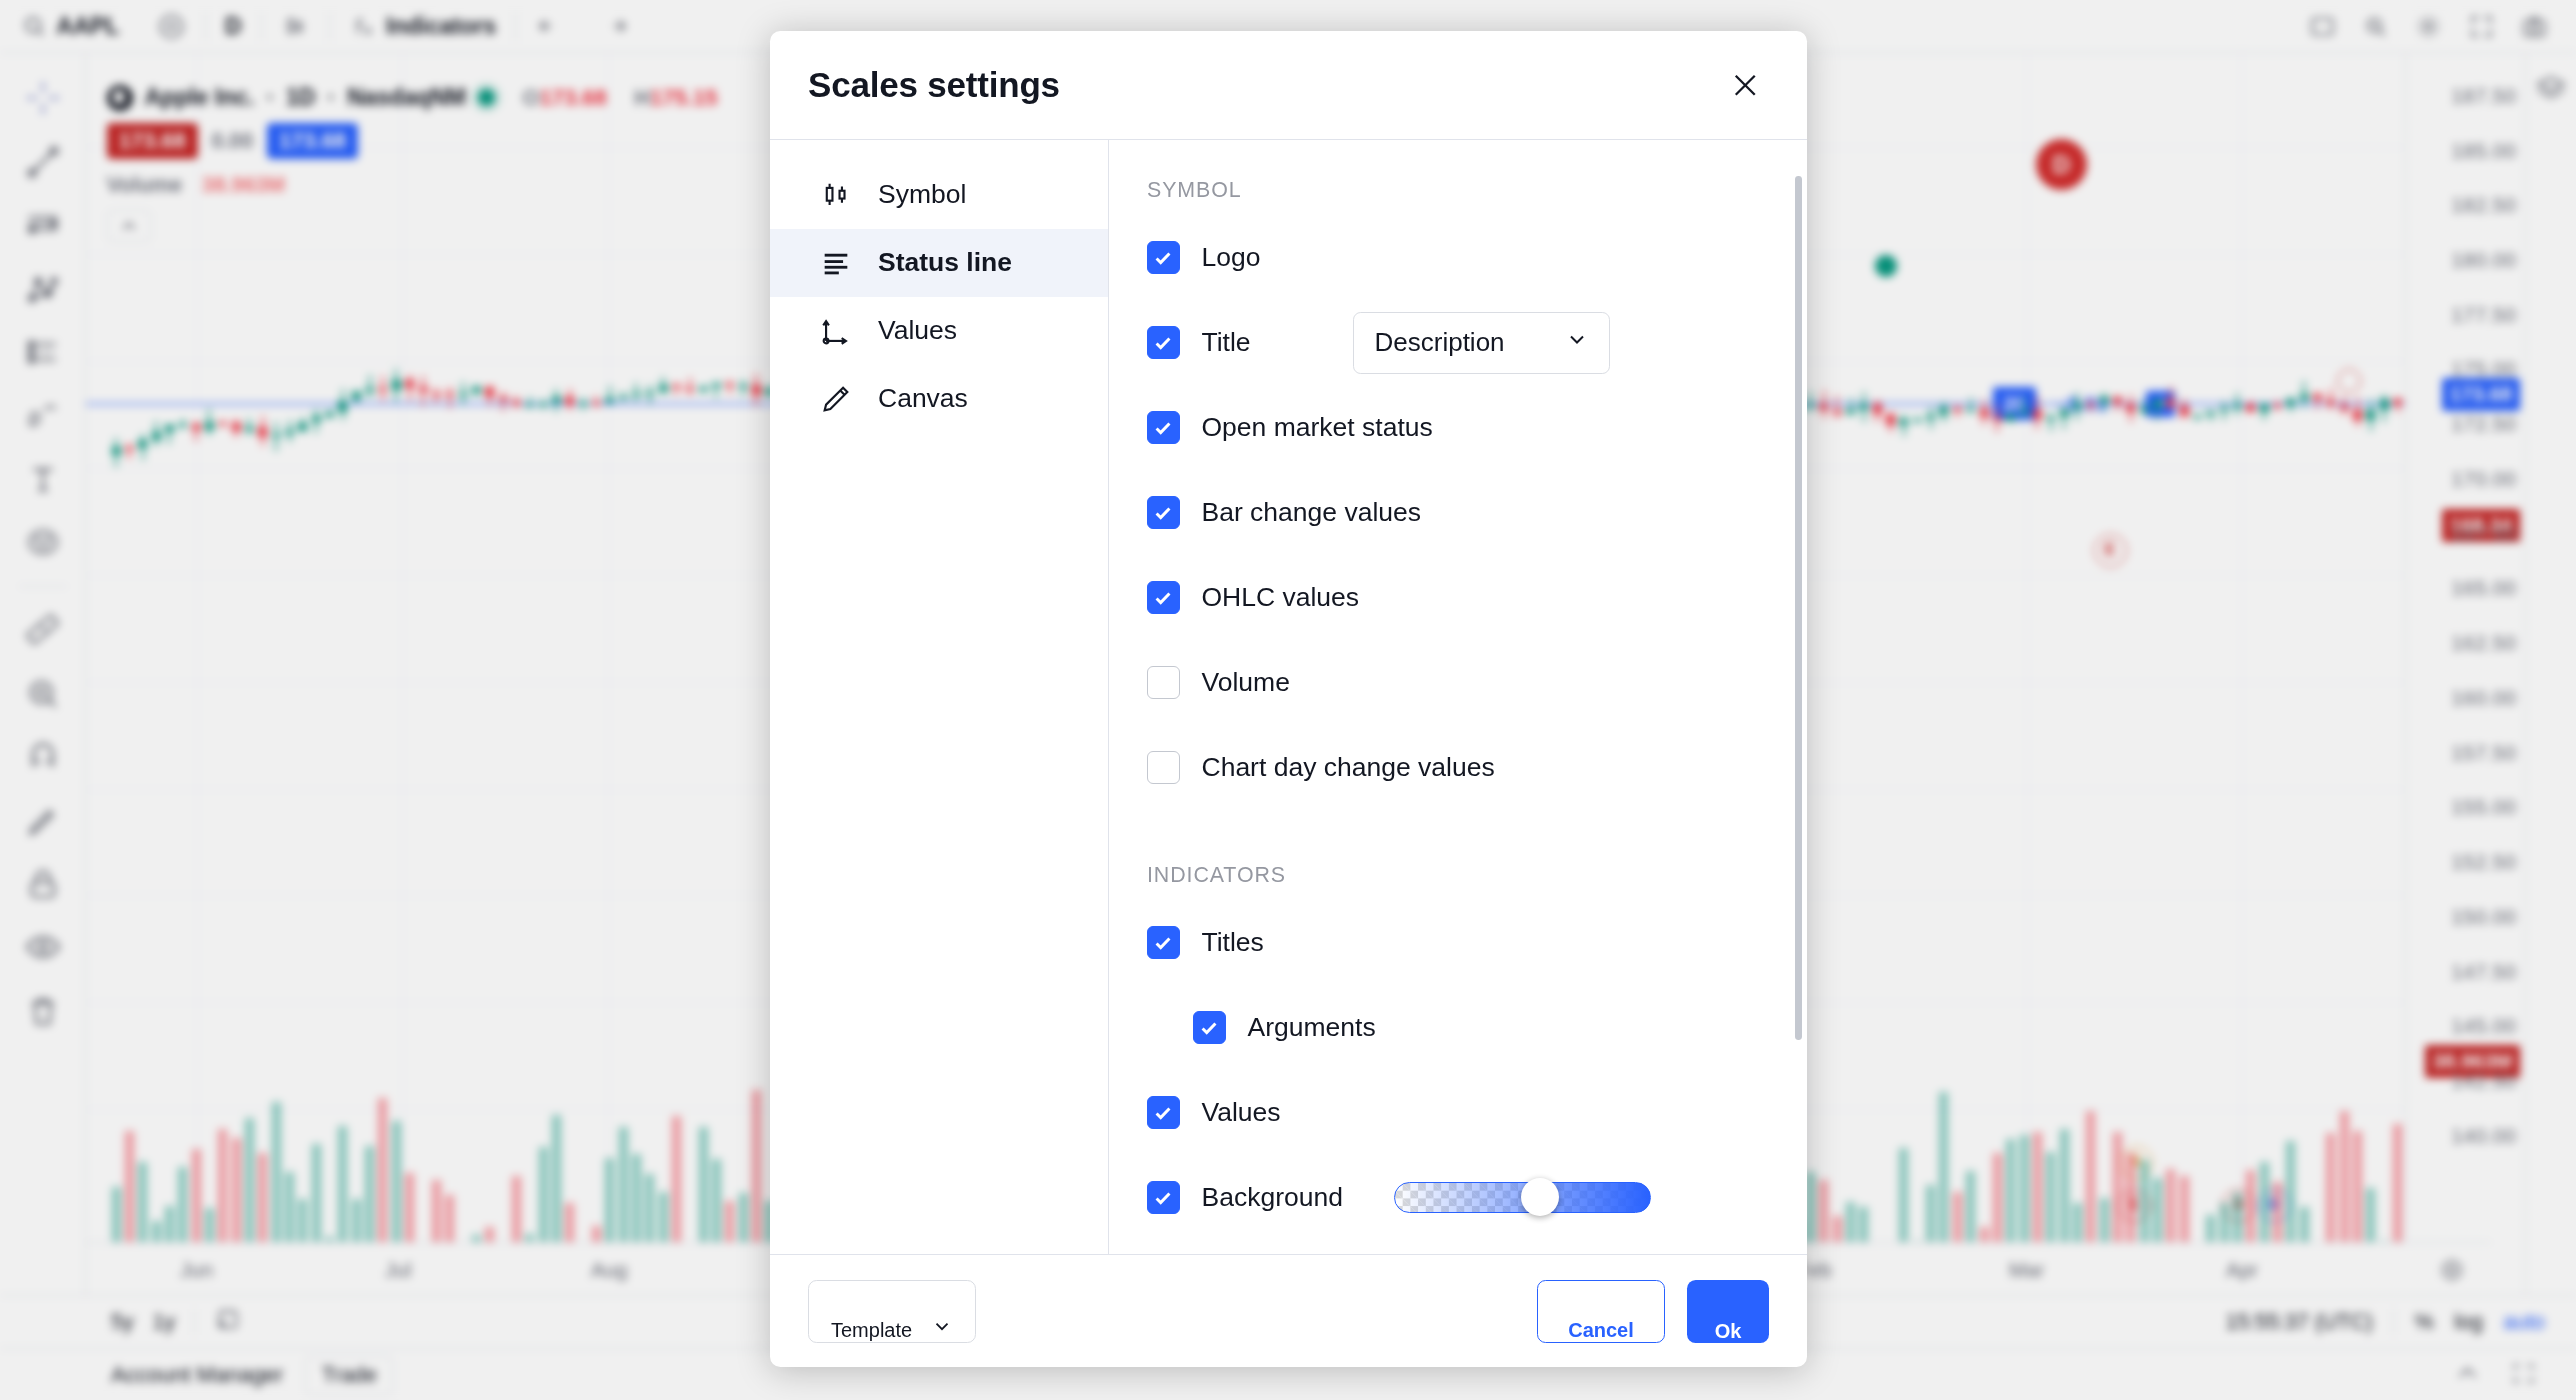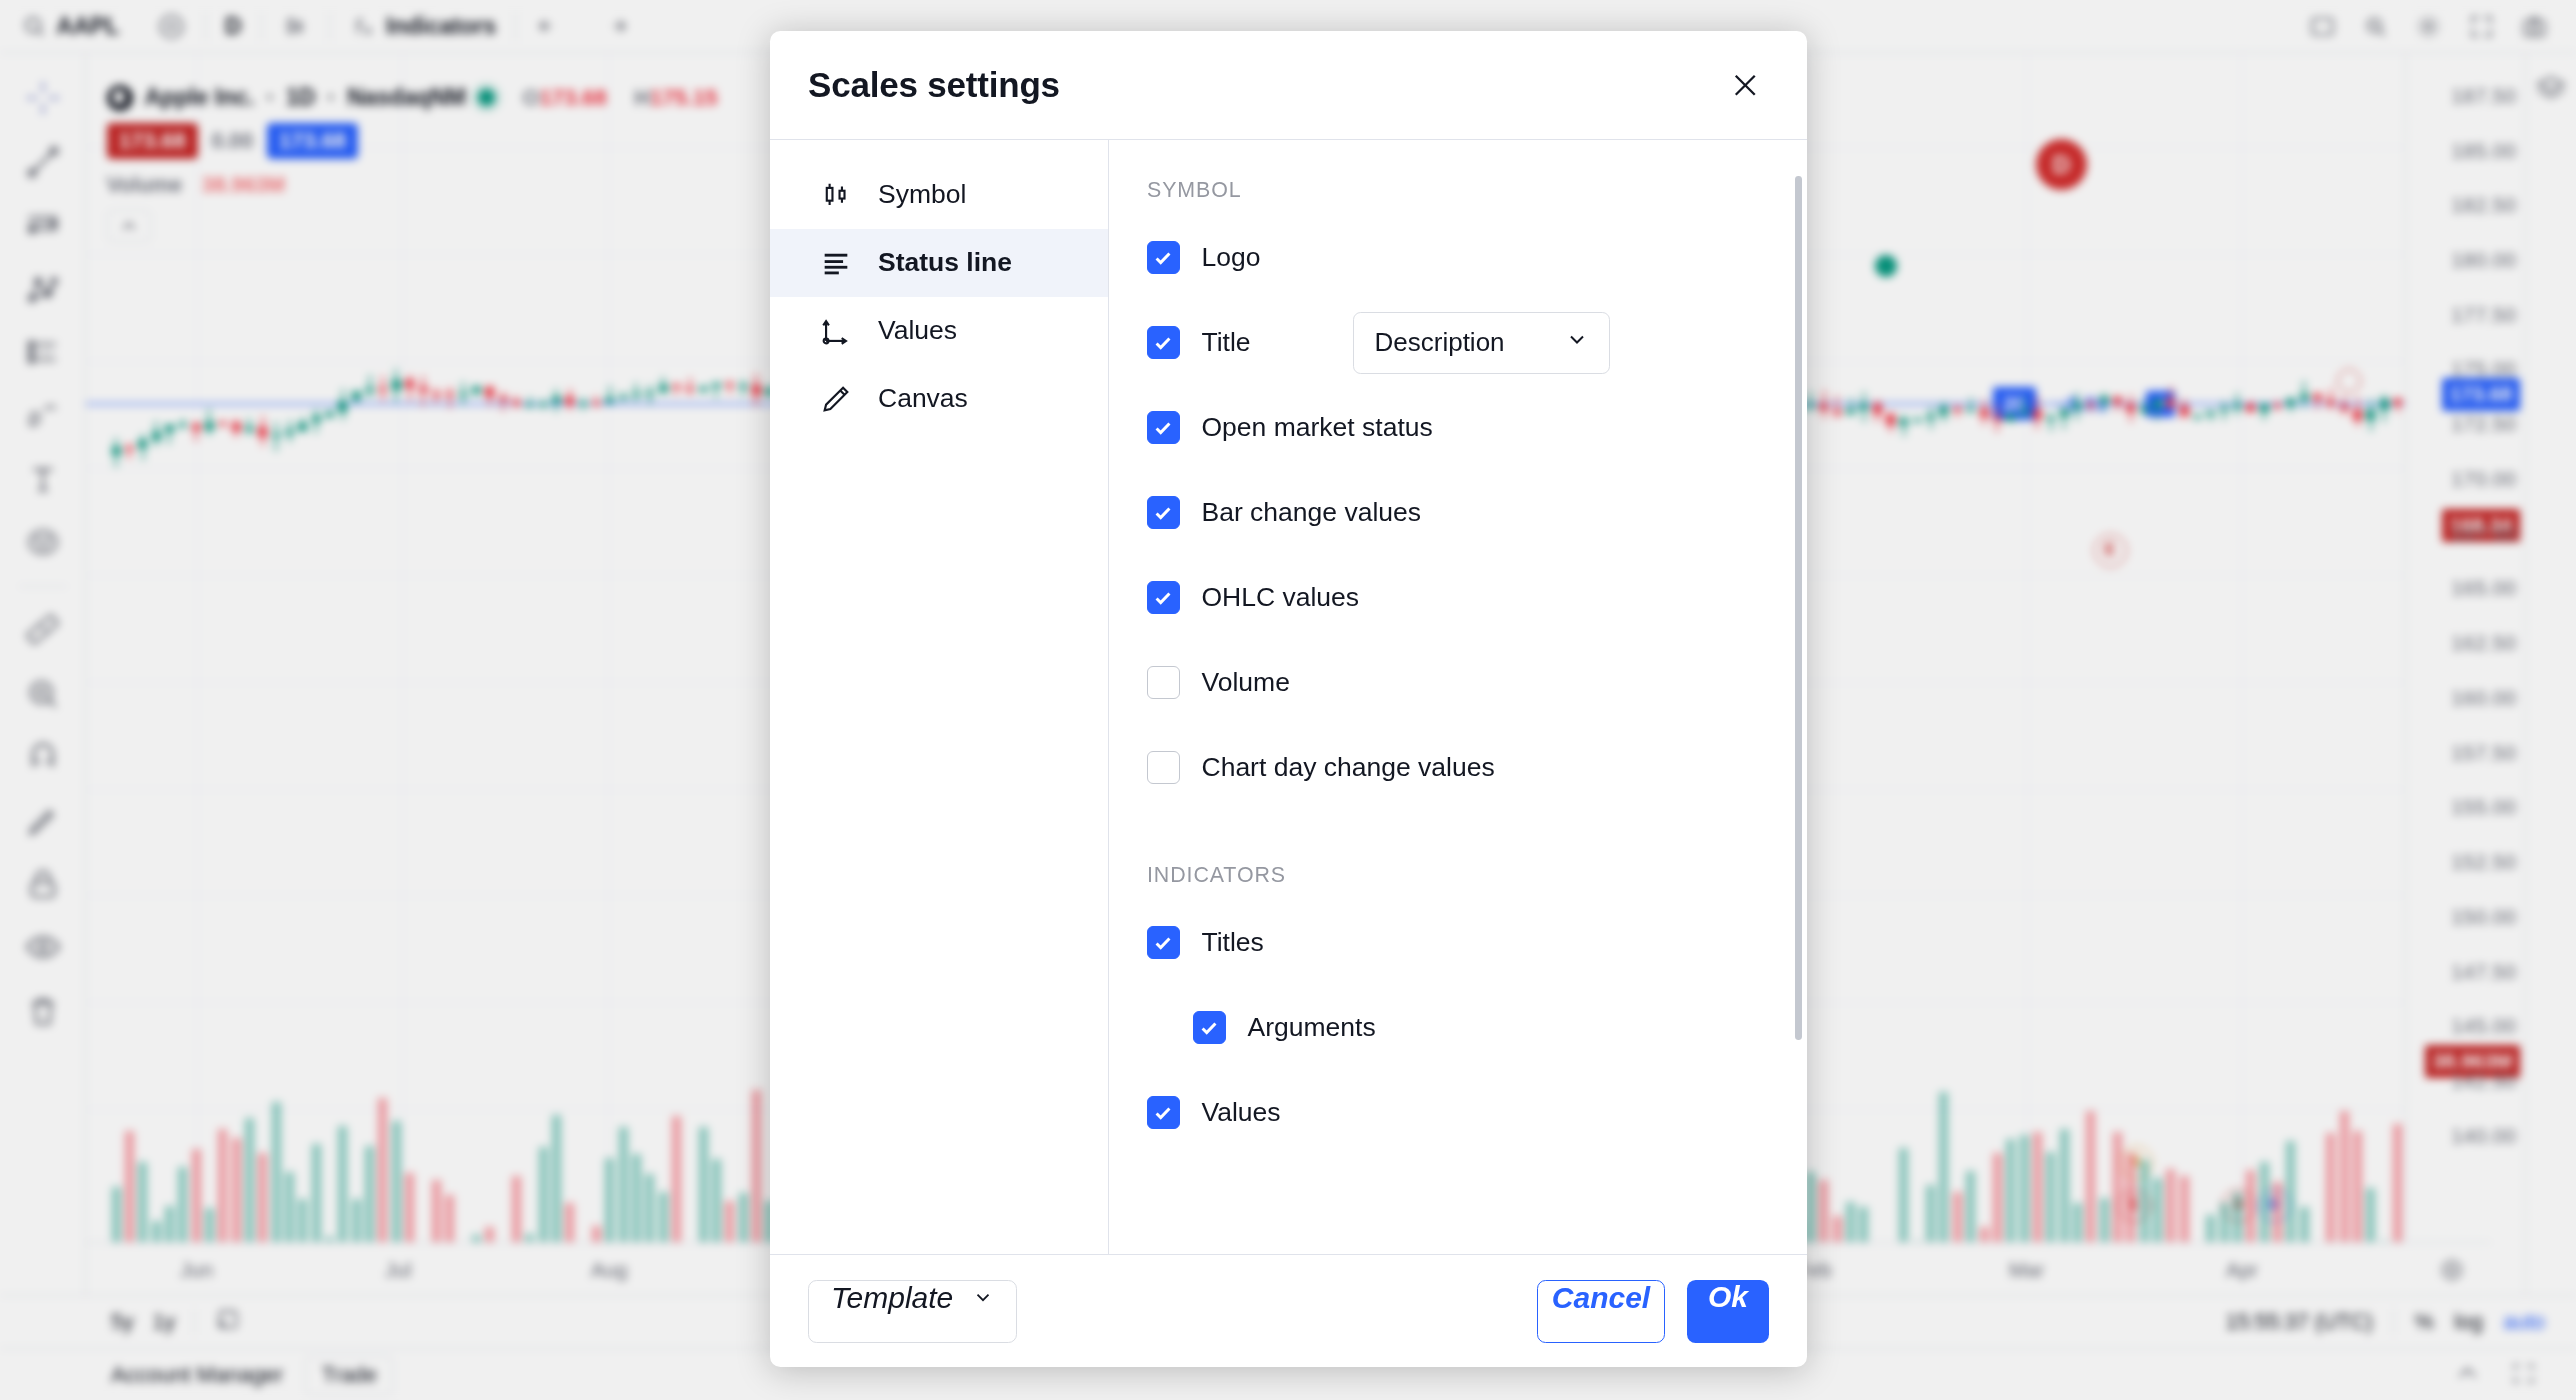--- a/index.html
+++ b/index.html
@@ -146,22 +146,22 @@
     border:0.9px solid #2962ff;
   }
   .opacity-knob { position:absolute; top:-4.3px; left:127px; width:38px; height:38px;
     border-radius:50%; background:#fff; box-shadow:0 1.7px 6px rgba(0,0,0,.32); }
 
   .m-scrollbar { position:absolute; right:5.1px; top:36px; width:6.8px; height:864px;
                  border-radius:3.4px; background:#c4c8d0; }
 
   .m-foot { height:113px; flex:0 0 113px; border-top:0.9px solid #e0e3eb;
             display:flex; align-items:center; padding:0 38px; }
-  .btn { border-radius:8.6px; font-size:30px; cursor:pointer; display:flex;
-         align-items:flex-start; justify-content:center;font-style:italic; }
+  .btn { border-radius:8.6px; font-size:20px; cursor:pointer; display:flex;
+         align-items:flex-end; justify-content:center; }
   .btn-template { height:63px; padding:0 22px; border:0.9px solid #dadde3; background:#fff;
                   color:#131722; gap:19px; }
   .btn-cancel { height:63px; width:128px; border:1.7px solid #2962ff; background:#fff;
                 color:#2962ff; font-weight:600; margin-left:auto; }
   .btn-ok { height:63px; width:82px; background:#2962ff; color:#fff; font-weight:600; margin-left:22px; }
 </style>
 </head>
 <body>
 
 <div id="app-backdrop">
@@ -1226,20 +1226,32 @@
 
       <div class="opt-row">
         <span class="cb on">
           <svg width="22" height="22" viewBox="0 0 24 24" fill="none" stroke="#fff" stroke-width="3.2">
               <path d="M5 12.5l4.5 4.5L19 7"></path>
             </svg>
         </span>
         <span class="opt-label">Values</span>
       </div>
 
+      <div class="opt-row">
+        <span class="cb on">
+          <svg width="22" height="22" viewBox="0 0 24 24" fill="none" stroke="#fff" stroke-width="3.2">
+              <path d="M5 12.5l4.5 4.5L19 7"></path>
+            </svg>
+        </span>
+        <span class="opt-label">Background</span>
+        <span class="opacity-wrap">
+          <span class="opacity-track"></span>
+          <span class="opacity-knob"></span>
+        </span>
+      </div>
 
       <div class="m-scrollbar"></div>
     </div>
   </div>
 
   <div class="m-foot">
     <div class="btn btn-template">
       <span>Template</span>
       <span>
         <svg width="22" height="22" viewBox="0 0 24 24" fill="none" stroke="#131722" stroke-width="2">

